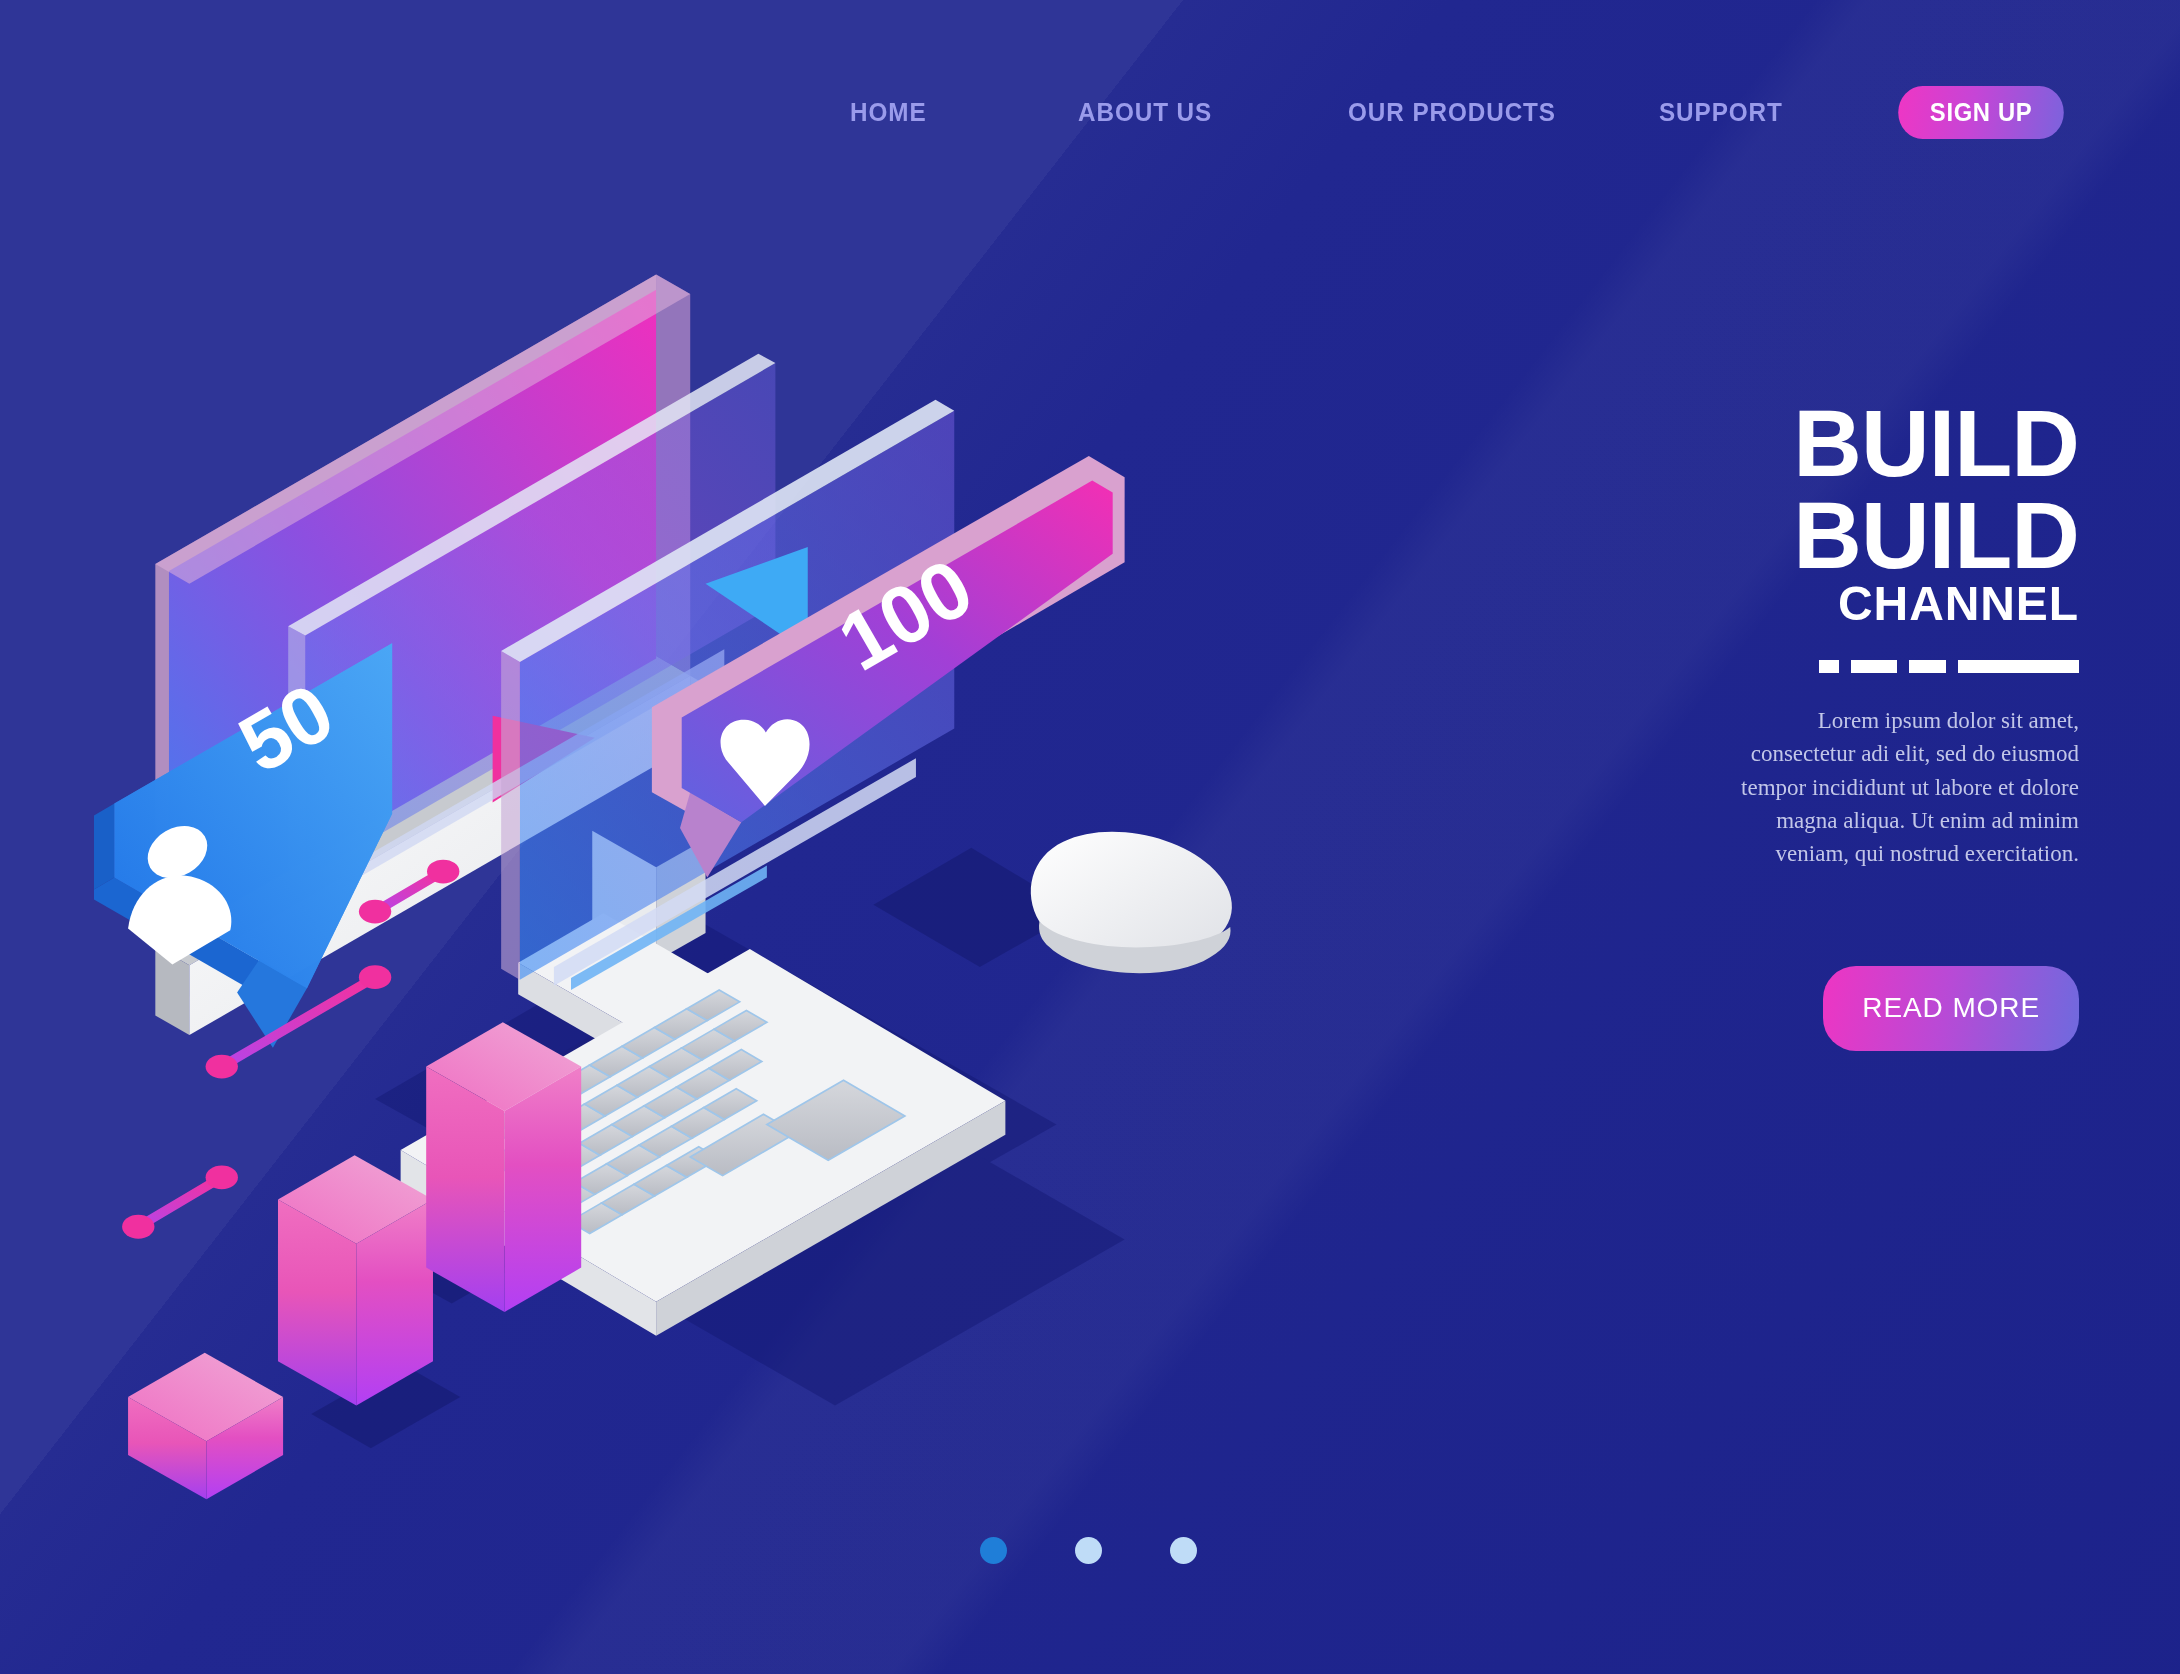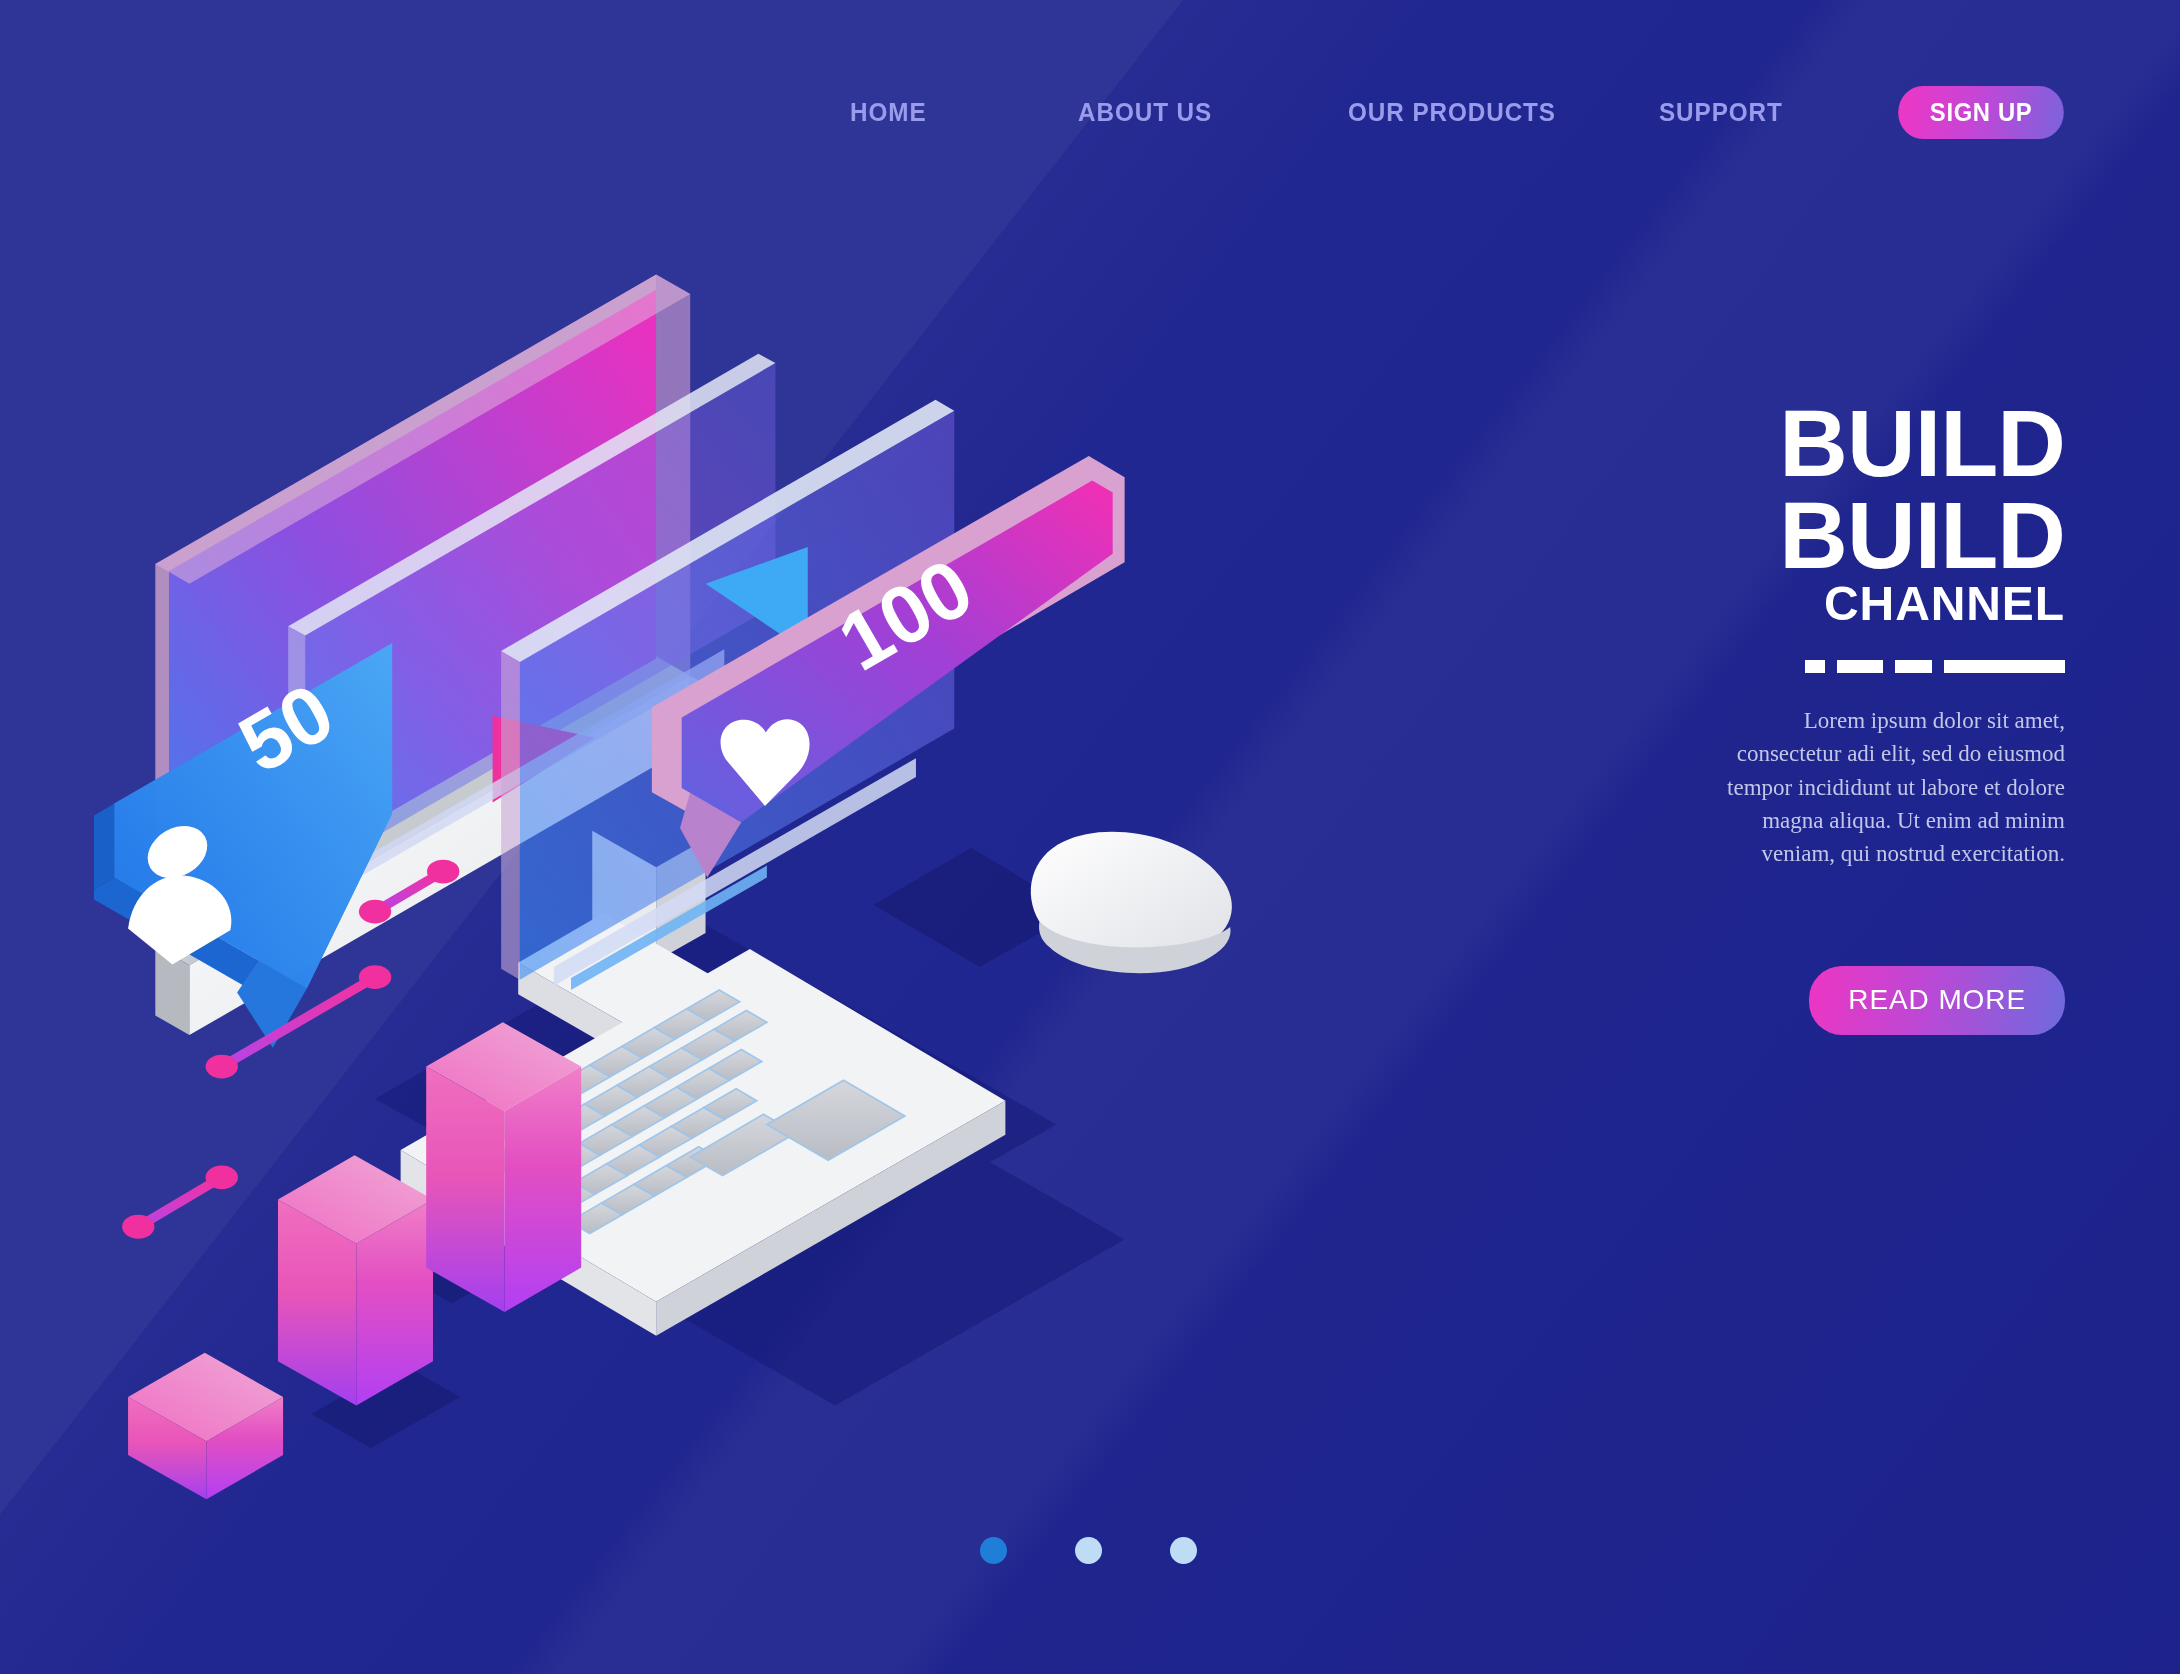--- a/index.html
+++ b/index.html
@@ -73,21 +73,21 @@
     letter-spacing:0.7px;
     background:linear-gradient(100deg,#ef36c4 0%,#c645d6 45%,#7b63dd 100%);
     cursor:pointer;
     white-space:nowrap;
     transform:scaleX(.93);
   }
 
   
   .copy{
     position:absolute;
-    right:116px;
+    right:102px;
     top:400px;
     width:366px;
     text-align:right;
     z-index:30;
   }
   .headline{
     color:#ffffff;
     font-weight:bold;
     line-height:.92;
   }
@@ -108,21 +108,21 @@
   .divider span:nth-child(3){ width:37px; }
   .divider span:nth-child(4){ width:121px; }
   .body-text{
     color:#c2c6e8;
     font-size:23px;
     line-height:1.45;
     font-family:Liberation Serif, serif;
   }
   .readmore-btn{
     margin-top:95px;
-    height:69px;
+    height:85px;
     padding:18px 39px;
     border:none;
     border-radius:33px;
     color:#ffffff;
     font-size:28px;
     letter-spacing:0.9px;
     background:linear-gradient(100deg,#ee35c3 0%,#b84ad6 48%,#6e6ade 100%);
     cursor:pointer;
     float:right;
     white-space:nowrap;

